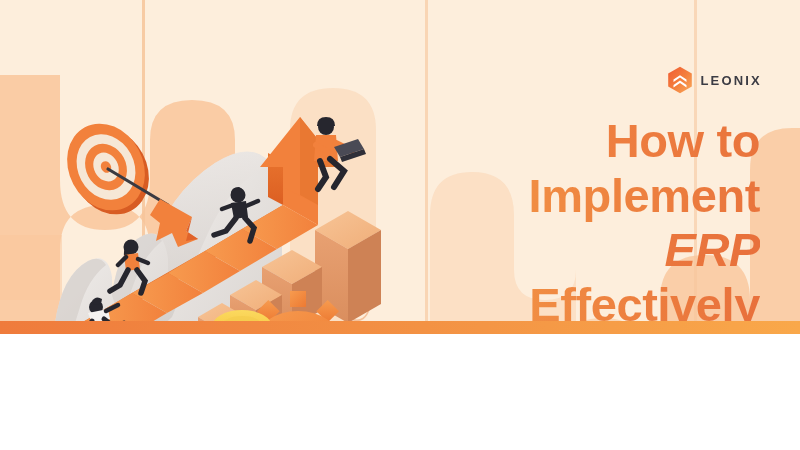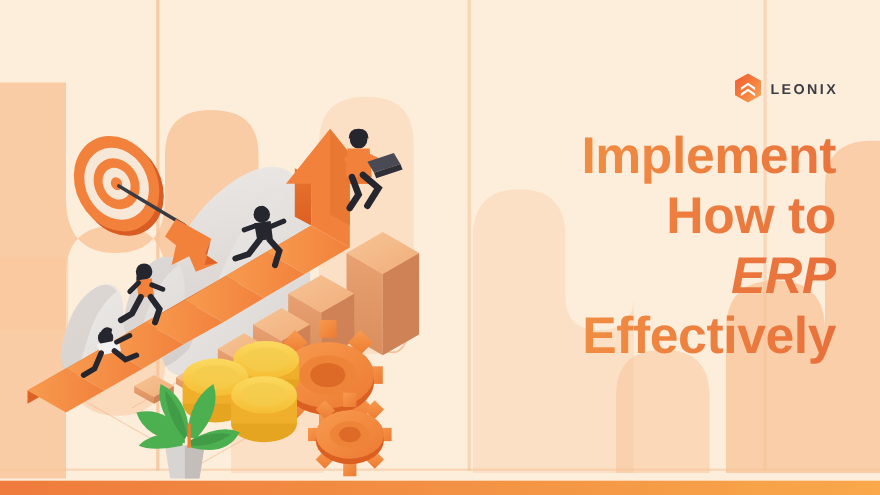--- a/index.html
+++ b/index.html
@@ -1,20 +1,20 @@
 <!DOCTYPE html>
 <html><head>
 <meta charset="utf-8">
 <style>
   html,body{margin:0;padding:0;background:#fff;}
   body{font-family:"Liberation Sans",sans-serif;}
 
   #banner{
     position:relative;
-    width:800px;height:450px;
+    width:800px;height:334px;
     overflow:hidden;
     background:#fdba74;
   }
 
   
   .bg-layer{position:absolute;inset:0;}
   .bg-layer svg{display:block;width:800px;height:450px;}
 
   
   .illustration{position:absolute;left:0;top:55px;width:460px;height:380px;}
@@ -361,21 +361,21 @@
         </linearGradient>
       </defs>
       <path d="M13,0.8 L24.8,7.4 L24.8,20.6 L13,27.2 L1.2,20.6 L1.2,7.4 Z" fill="url(#lgHex)"></path>
       <path d="M6.5,13.6 L13,9.2 L19.5,13.6 L19.5,16.0 L13,11.6 L6.5,16.0 Z" fill="#FFFFFF"></path>
       <path d="M6.5,19.0 L13,14.6 L19.5,19.0 L19.5,21.4 L13,17.0 L6.5,21.4 Z" fill="#FFFFFF"></path>
     </svg>
     <span class="logo-text">LEONIX</span>
   </div>
 
   <div class="headline">
+    <span class="ln l1">How to</span>
     <span class="ln l2">Implement</span>
-    <span class="ln l1">How to</span>
     <span class="ln l3">ERP</span>
     <span class="ln l4">Effectively</span>
   </div>
 
   <div class="bottom-bar"></div>
 
 </div>
 
 </body></html>

